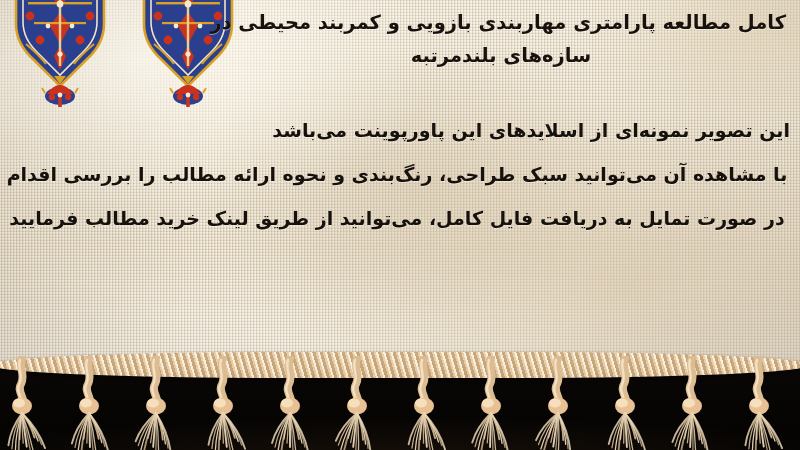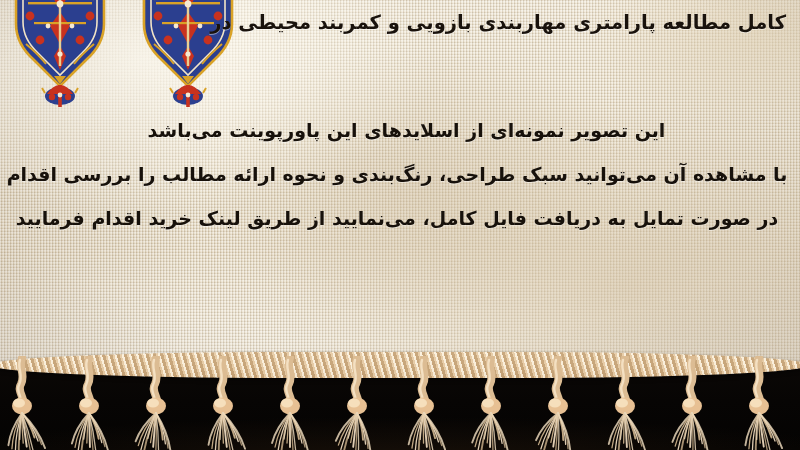--- a/index.html
+++ b/index.html
@@ -62,21 +62,21 @@
   .title-line{white-space:nowrap;}
 
   .body-block{
     position:absolute;right:10px;top:108px;width:786px;
     text-align:center;
     color:#17110b;
     font-size:19px;line-height:44px;font-weight:700;
     text-shadow:0 1px 0 rgba(255,255,255,.40);
   }
   .body-line{white-space:nowrap;}
-  .body-line.l1{padding-left:19px;}
+  .body-line.l1{padding-left:19px;text-align:right;}
 
   
   .bottom-black{
     position:absolute;left:0;top:362px;width:800px;height:88px;
     background:
       radial-gradient(ellipse 700px 60px at 50% 110%, rgba(40,26,14,.55), rgba(0,0,0,0) 70%),
       linear-gradient(180deg,#0b0806 0%,#070504 45%,#040302 100%);
   }
   
   .selvedge{
@@ -203,26 +203,27 @@
         <path d="M-9 -1 q4 -6 9 -6 q5 0 9 6" fill="#2b3f8f"></path>
         <circle cx="0" cy="0" r="2" fill="#f5e9d2"></circle>
         <path d="M-10 -2 l-2.5 -4 M10 -2 l2.5 -4" stroke="#2b3f8f" stroke-width="1.8"></path>
       </g>
       <circle cx="46" cy="163" r="3.4" fill="#c8321f"></circle>
     </svg>
   </div>
 
   <div class="title-block">
     <div class="title-line">کامل مطالعه پارامتری مهاربندی بازویی و کمربند محیطی در</div>
+    <div class="title-line">سازه‌های بلندمرتبه</div>
   </div>
 
   <div class="body-block">
     <div class="body-line l1">این تصویر نمونه‌ای از اسلایدهای این پاورپوینت می‌باشد</div>
     <div class="body-line">با مشاهده آن می‌توانید سبک طراحی، رنگ‌بندی و نحوه ارائه مطالب را بررسی اقدام</div>
-    <div class="body-line">در صورت تمایل به دریافت فایل کامل، می‌نمایید از طریق لینک خرید اقدام فرمایید</div>
+    <div class="body-line">در صورت تمایل به دریافت فایل کامل، می‌توانید از طریق لینک خرید مطالب فرمایید</div>
   </div>
 
   <div class="bottom-black"></div>
   <div class="selvedge"></div>
 
   <div class="fringe-row" id="fringe-row">
       <div class="knot" style="left: -6px;"><svg width="56" height="94" viewBox="0 0 56 94">
           <path d="M28 2 C 24 12, 32 18, 27 28 C 22 36, 33 42, 28 52" stroke="#dcbc93" stroke-width="8" stroke-linecap="round" fill="none"></path>
           <path d="M26 4 C 23 13, 30 19, 25 29 C 21 36, 31 43, 26 51" stroke="#f4e0c2" stroke-width="2.4" stroke-linecap="round" fill="none"></path>
           <ellipse cx="28" cy="50" rx="10" ry="8.5" fill="#e7c093"></ellipse>

